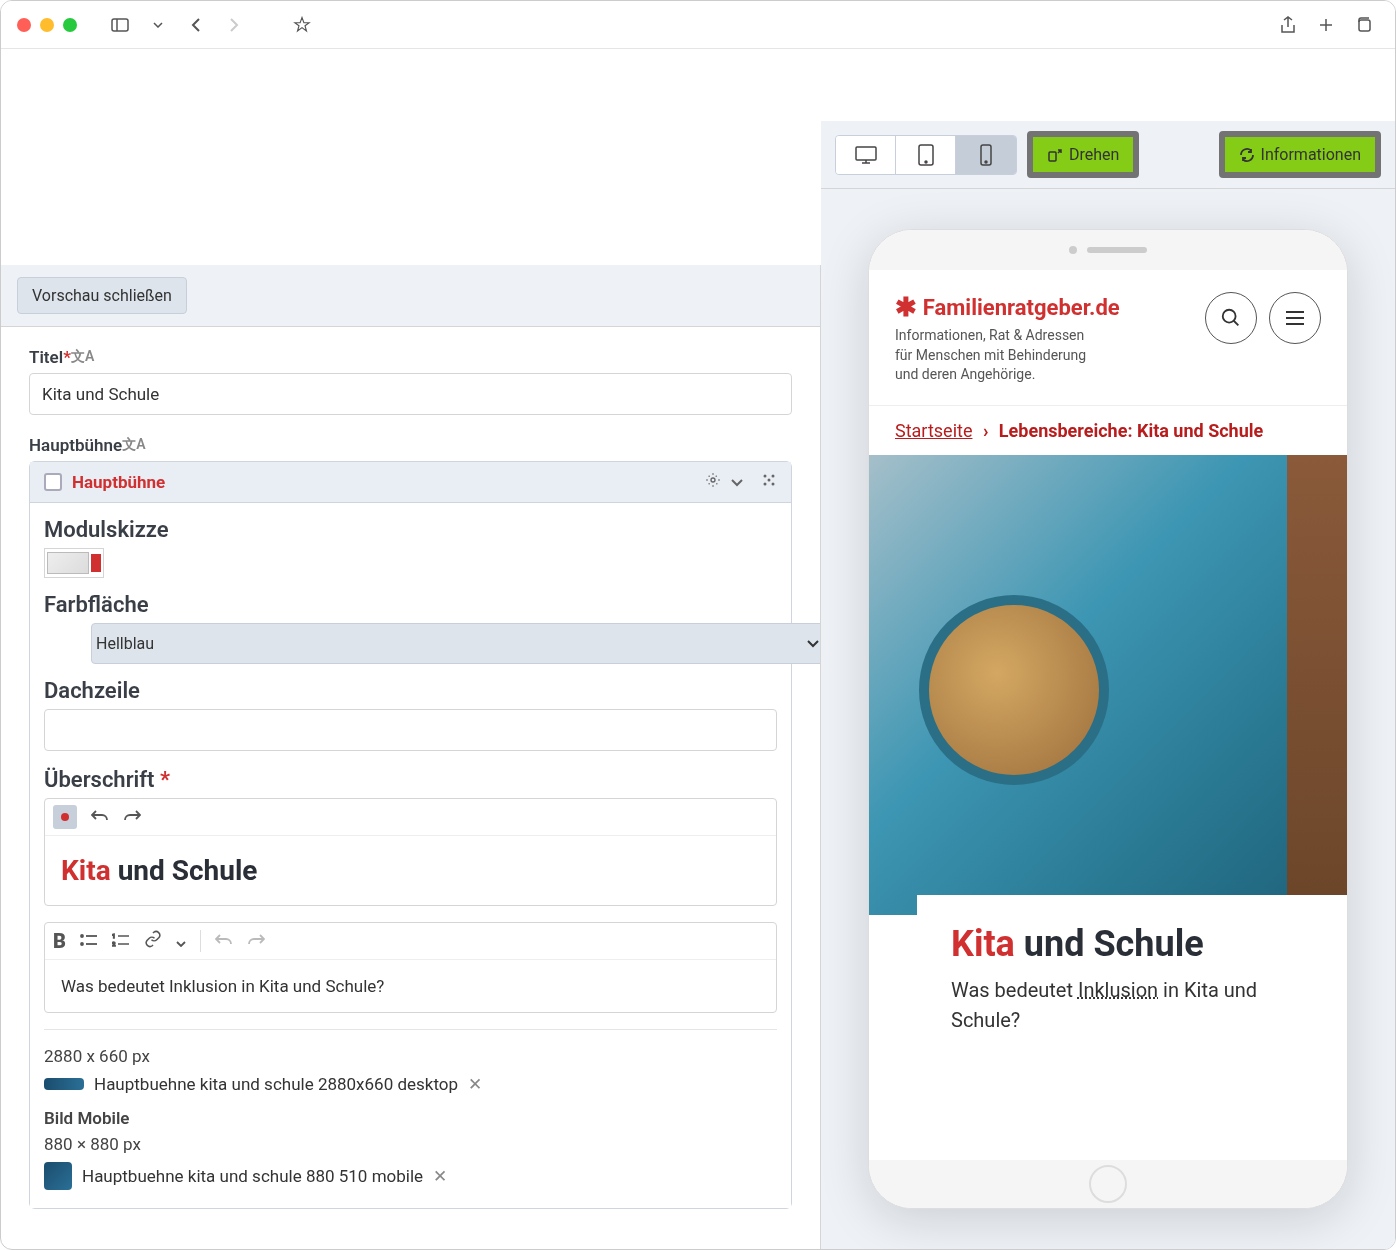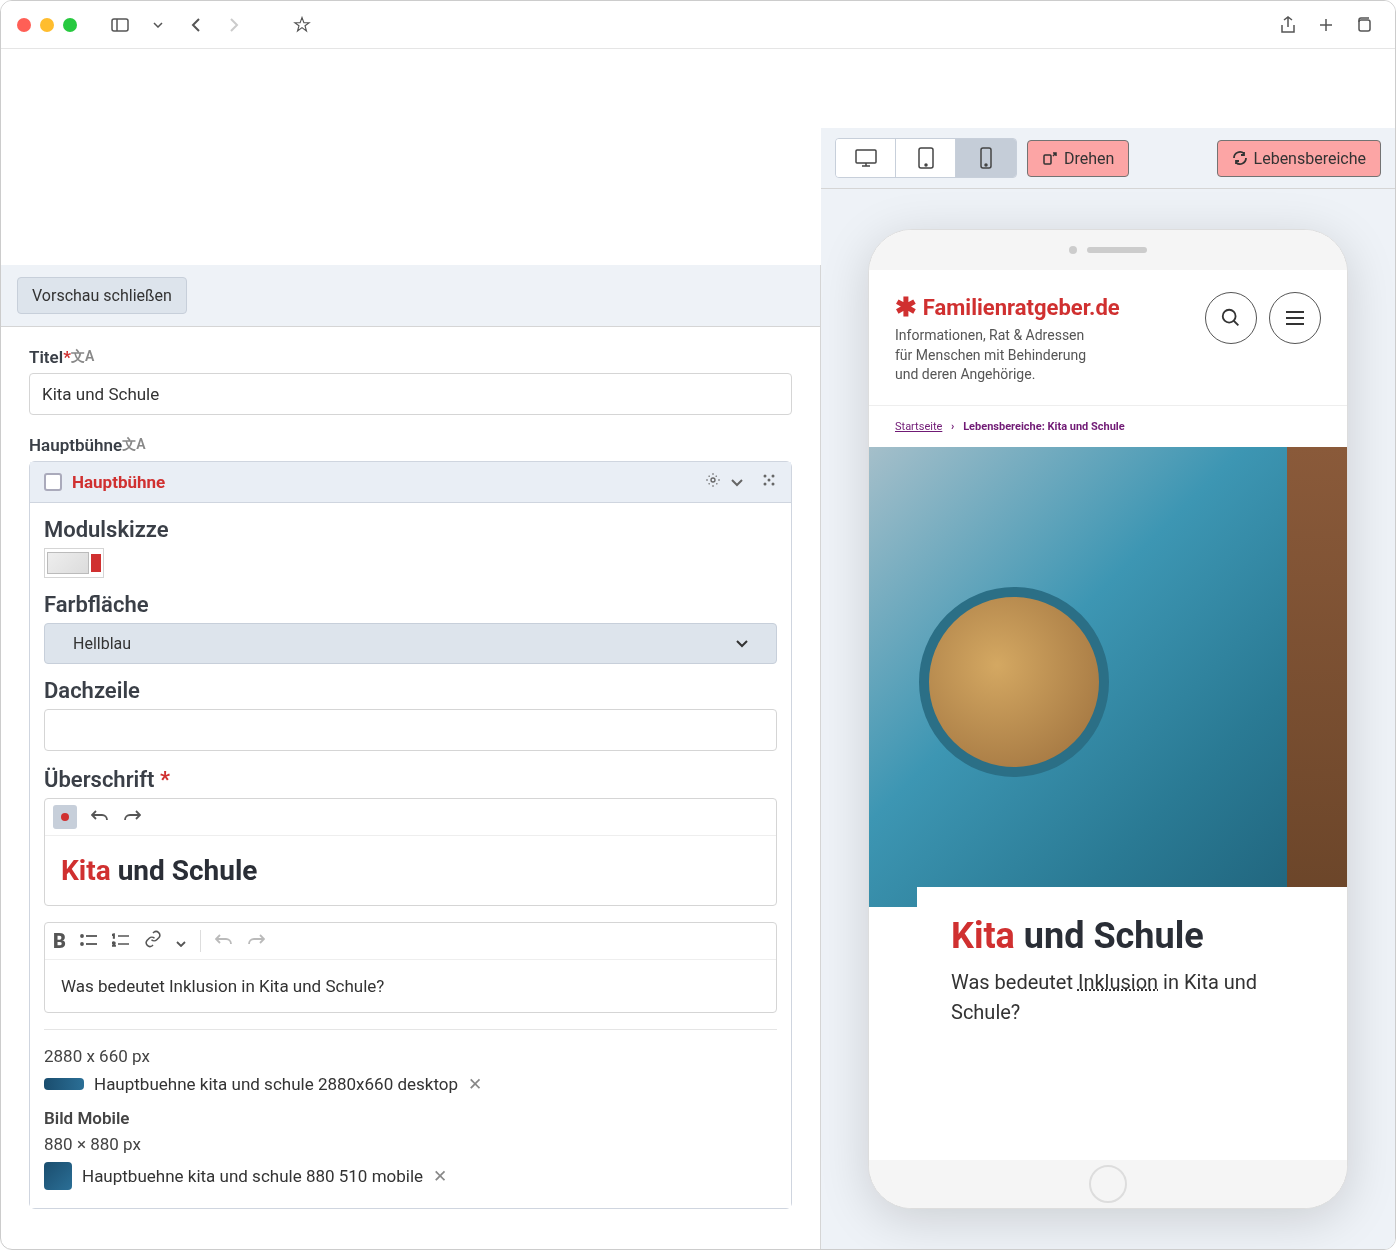--- a/index.html
+++ b/index.html
@@ -37,21 +37,21 @@
   .component-card { border: 1px solid #cfd5df; border-radius: 6px; overflow: visible; }
   .card-header { background: #e9eef5; padding: 10px 14px; display: flex; align-items: center; gap: 10px; border-bottom: 1px solid #cfd5df; }
   .checkbox { width: 18px; height: 18px; border: 2px solid #aab; border-radius: 3px; background: #fff; }
   .card-title { color: #d03030; font-weight: 700; font-size: 17px; flex: 1; }
   .card-tools { display: flex; gap: 10px; color: #666; }
   .card-body { padding: 14px 14px 4px 14px; background: #fff; }
   .sub-label { font-size: 22px; font-weight: 600; color: #3a3f47; margin-bottom: 6px; }
   .skizze { display: flex; align-items: center; border: 1px solid #d5d5d5; width: 60px; height: 30px; padding: 2px; margin-bottom: 14px; }
   .skizze .ph { flex:1; background:linear-gradient(135deg,#eee,#dcdcdc); border:1px solid #bbb; height:22px; }
   .skizze .bar { width:10px; height:18px; background:#d03030; margin-left:2px;}
-  .select { width: 100%; background: #dde4ec; border: 1px solid #c7cfda; border-radius: 4px; padding: 10px 28px; font-size: 16px; display: flex; justify-content: space-between; align-items: center; margin-bottom: 14px; cursor: pointer; }
+  .select { width: 100%; background: #dde4ec; border: 1px solid #c7cfda; border-radius: 4px; padding: 10px 4px; font-size: 16px; display: flex; justify-content: space-between; align-items: center; margin-bottom: 14px; cursor: pointer; margin-left: 47px; }
   
   
   .rte { border: 1px solid #d5d5d5; border-radius: 4px; background: #fff; }
   .rte-toolbar { display: flex; align-items: center; gap: 14px; padding: 6px 8px; border-bottom: 1px solid #eee; color: #555; }
   .rte-toolbar .active-dot { width:24px; height:24px; background: #c7cfda; border-radius:3px; display:flex; align-items:center; justify-content:center;}
   .rte-toolbar .active-dot span { width:8px; height:8px; border-radius:50%; background:#d03030; }
   .rte-content { padding: 18px 16px; }
   .heading-preview { font-size: 28px; font-weight: 700; }
   .heading-preview .red-part { color: #d03030; }
   .heading-preview .black-part { color: #2a2e36; }
@@ -65,37 +65,37 @@
   .thumb-desktop { background: linear-gradient(90deg, #1a4d6e, #2b6f96); height: 12px; width: 40px;}
   .thumb-mobile { background: linear-gradient(135deg,#1a4d6e,#2b6f96); }
   .remove-x { color: #888; cursor: pointer; }
   
   
   .right-toolbar { background: #eef2f7; padding: 10px 14px; border-bottom: 1px solid #d5d5d5; display: flex; gap: 10px; align-items: center; }
   .device-group { display: flex; border: 1px solid #c7cfda; border-radius: 4px; overflow: hidden; }
   .device-btn { width: 60px; height: 38px; display: flex; align-items: center; justify-content: center; background: #fff; border: none; cursor: pointer; color: #444; border-right: 1px solid #c7cfda; }
   .device-btn:last-child { border-right: none; }
   .device-btn.active { background: #c5cdd8; }
-  .toolbar-btn { background: #fca5a5; border: 1px solid #737373; border-radius: 4px; padding: 8px 14px; font-size: 16px; display: flex; align-items: center; gap: 6px; cursor: pointer; color: #333; }
+  .toolbar-btn { background: #84cc16; border: 6px solid #737373; border-radius: 4px; padding: 8px 14px; font-size: 16px; display: flex; align-items: center; gap: 6px; cursor: pointer; color: #333; }
   .right-spacer { flex: 1; }
   
   
   .phone-wrap { flex: 1; display: flex; align-items: center; justify-content: center; background: #eef2f7; padding: 40px 20px; }
   .phone { width: 480px; height: 980px; background: #fff; border-radius: 44px; box-shadow: 0 10px 50px rgba(0,0,0,0.15); border: 1px solid #ddd; overflow: hidden; display: flex; flex-direction: column; }
   .phone-top { height: 40px; display: flex; align-items: center; justify-content: center; background: #f5f5f5; gap: 10px;}
   .speaker { width: 60px; height: 6px; background: #ccc; border-radius: 3px; }
   .camera { width: 8px; height: 8px; border-radius: 50%; background: #ccc; }
   .phone-screen { flex: 1; background: #fff; overflow: hidden; display:flex; flex-direction:column;}
   .site-header { padding: 22px 26px 20px 26px; display: flex; gap: 12px; border-bottom:1px solid #eee;}
   .brand { flex: 1; }
   .brand-title { color: #d03030; font-weight: 700; font-size: 22px; display:flex; align-items:center; gap:6px;}
   .brand-star { font-size: 26px; }
   .brand-sub { font-size: 14px; color: #555; margin-top: 4px; line-height:1.4; max-width: 210px;}
   .circle-btn { width: 52px; height: 52px; border: 1.5px solid #555; border-radius: 50%; display: flex; align-items: center; justify-content: center; color: #333; }
-  .breadcrumb { padding: 14px 26px; font-size: 11px; color: #701a75; }
+  .breadcrumb { padding: 14px 26px; font-size: 18px; color: #b91c1c; }
   .breadcrumb .home { text-decoration: underline; }
   .breadcrumb .sep { margin: 0 6px; font-weight: bold; }
   .hero-wrap { position:relative; flex:1; }
   .hero-img { height: 460px; background: linear-gradient(135deg, #a5bfca 0%, #3d96b3 40%, #2a7a94 70%, #1e5f77 100%); position: relative; overflow:hidden;}
   .hero-hole { position:absolute; left:50px; top:140px; width:190px; height:190px; border-radius:50%; background: radial-gradient(circle at 40% 40%, #d4a862, #9b6e3c); border: 10px solid #2b6f86;}
   .hero-right { position:absolute; right:0; top:0; bottom:0; width:60px; background:linear-gradient(#8a5a3a,#6b4529);}
   .hero-card { position:absolute; left:48px; right:0; top:440px; background:#fff; padding: 28px 34px 40px 34px;}
   .hero-heading { font-size: 36px; font-weight: 700; margin-bottom: 10px;}
   .hero-heading .red-part { color: #d03030; }
   .hero-heading .black-part { color: #2a2e36; }
@@ -350,21 +350,21 @@
               <rect x="2" y="5" width="7" height="9" rx="1"></rect>
               <path d="M11 3h3v3M14 3l-3 3"></path>
             </svg>
           <span>Drehen</span>
         </button>
         <div class="right-spacer"></div>
         <button class="toolbar-btn">
           <svg width="16" height="16" viewBox="0 0 16 16" fill="none" stroke="currentColor" stroke-width="1.8">
               <path d="M2 8a6 6 0 0110-4.5M14 8a6 6 0 01-10 4.5M12 2v3h-3M4 14v-3h3"></path>
             </svg>
-          <span>Lebensbereiche</span>
+          <span>Informationen</span>
         </button>
       </div>
 
       <div class="phone-wrap">
         <div class="phone">
           <div class="phone-top">
             <div class="camera"></div>
               <div class="speaker"></div>
           </div>
           <div class="phone-screen">

